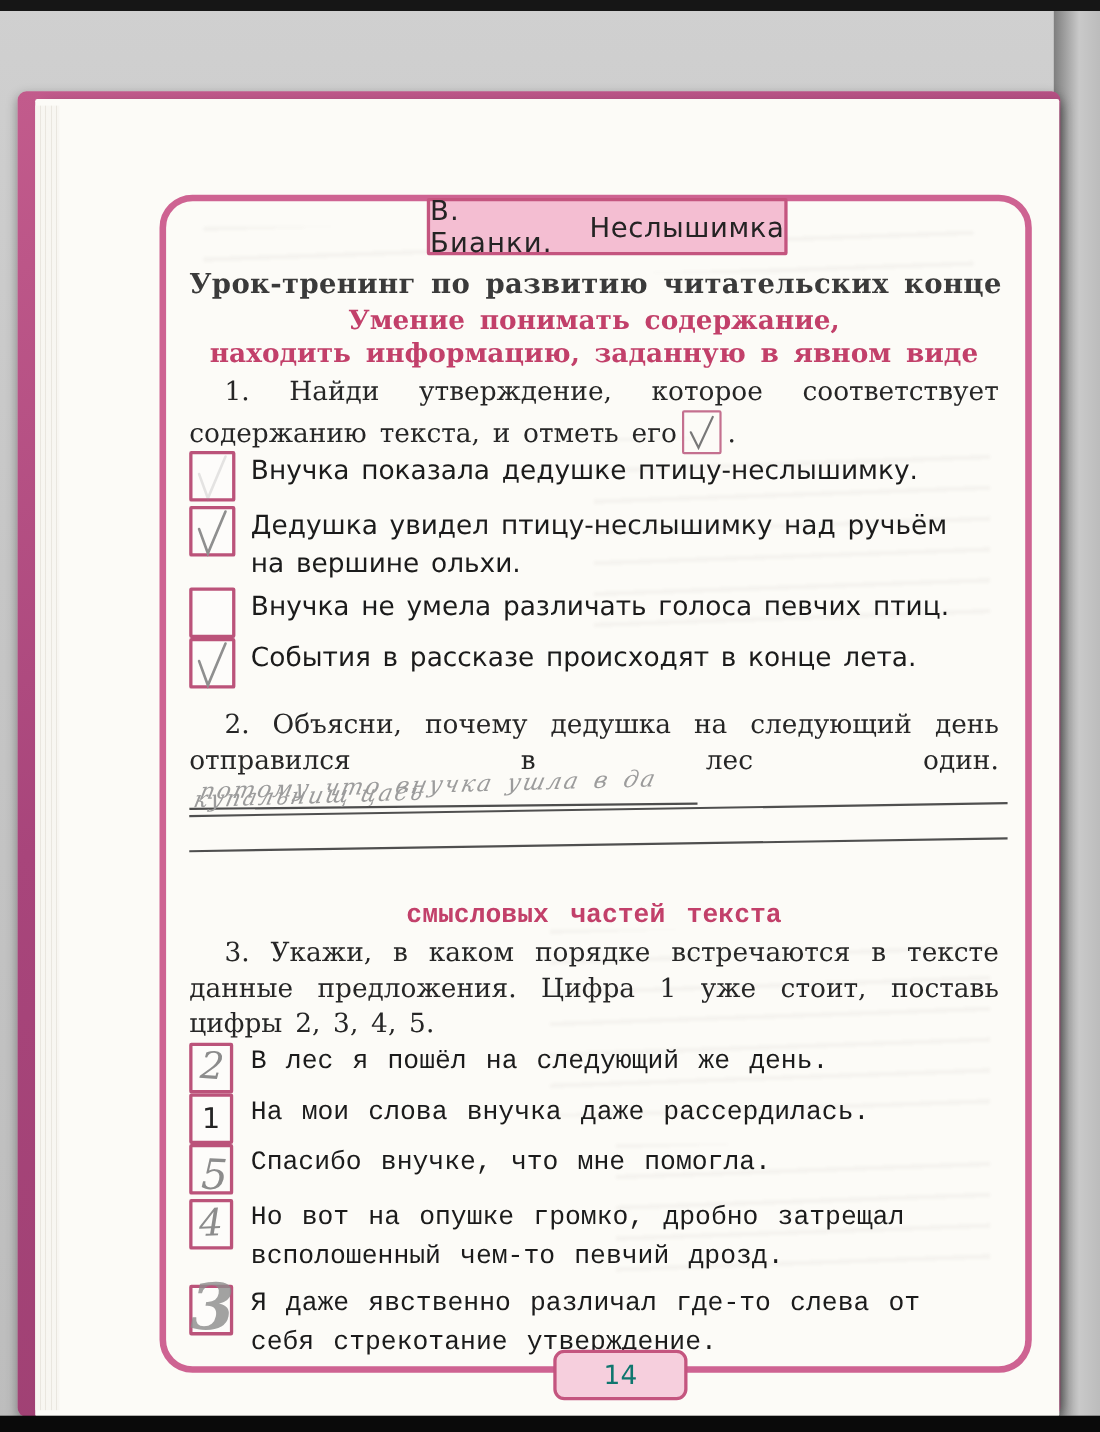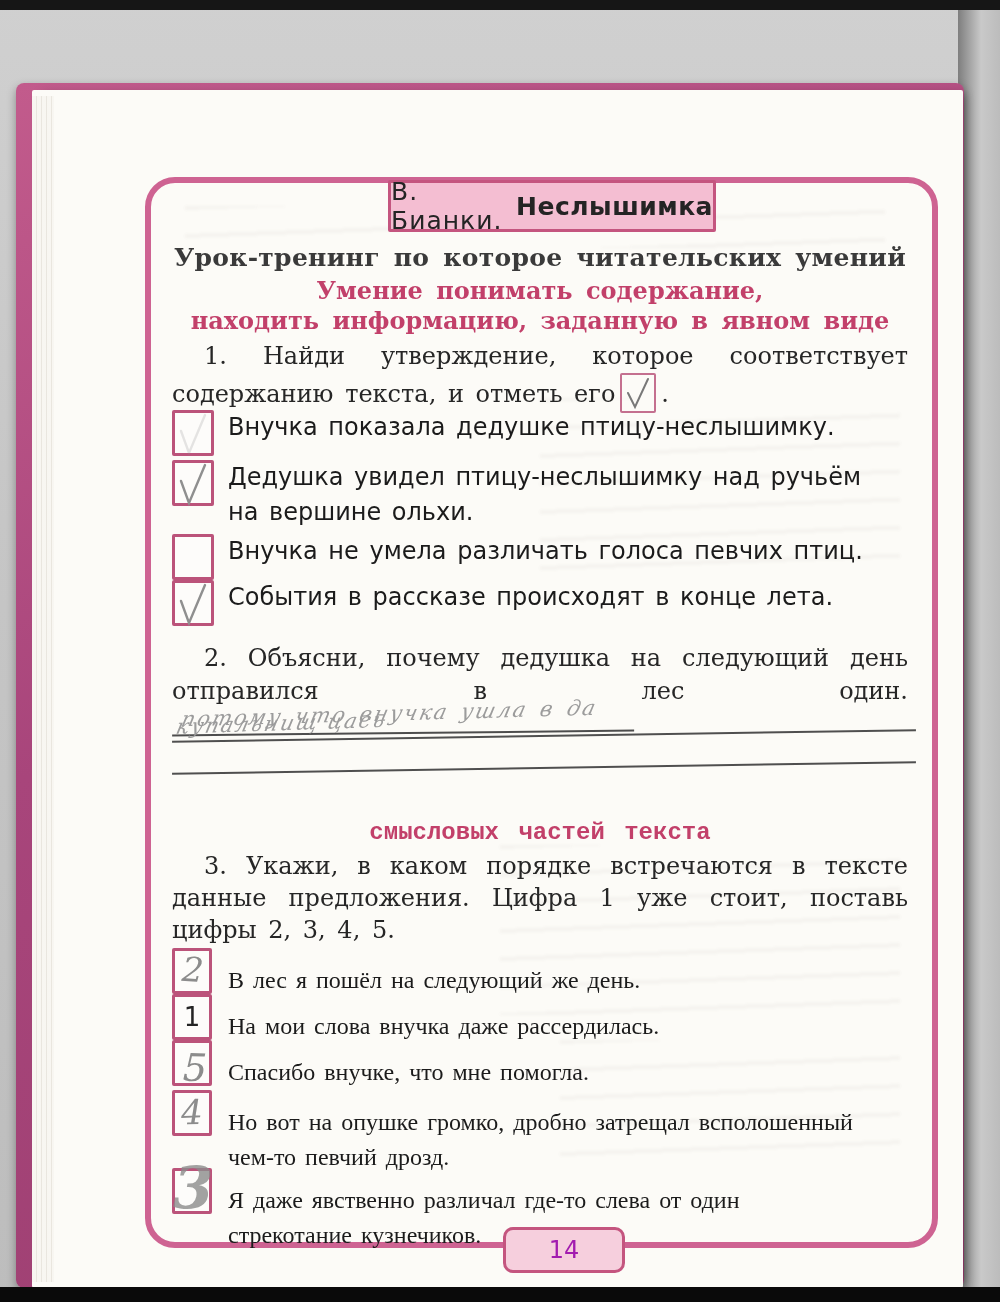--- a/index.html
+++ b/index.html
@@ -8,22 +8,22 @@
   .strip-top{position:absolute;left:0;top:0;width:1000px;height:10px;background:#161616;}
   .strip-bottom{position:absolute;left:0;top:1287px;width:1000px;height:15px;background:#0a0a0a;}
   .right-shade{position:absolute;left:958px;top:10px;width:42px;height:1277px;background:linear-gradient(90deg,#7e7e7e 0%,#c9c9c9 55%,#bcbcbc 100%);}
   .cover{position:absolute;left:16px;top:83px;width:948px;height:1205px;border-radius:8px;background:linear-gradient(160deg,#c25b8c 0%,#a8457b 45%,#9c3f70 100%);box-shadow:0 4px 10px rgba(0,0,0,.35);}
   .page{position:absolute;left:32px;top:90px;width:931px;height:1198px;background:#fcfbf7;border-radius:2px;box-shadow:6px 0 10px -4px rgba(0,0,0,.28);}
   .page-edges{position:absolute;left:32px;top:96px;width:22px;height:1186px;background:repeating-linear-gradient(90deg,#f7f5f0 0 4px,#e5e1d9 4px 5px);opacity:.8;}
   .bleed{position:absolute;filter:blur(1.5px);opacity:.4;background:repeating-linear-gradient(178deg,rgba(125,115,105,.15) 0 4px,transparent 4px 28px);}
   .frame{position:absolute;left:145px;top:177px;width:781px;height:1059px;border:6px solid #ce6392;border-radius:30px;}
   .badge{position:absolute;left:388px;top:180px;width:322px;height:46px;background:#f4bed2;border:3px solid #c4557f;border-radius:2px;display:flex;align-items:center;justify-content:center;gap:12px;font-family:"DejaVu Sans",sans-serif;font-size:25px;color:#242424;}
   .badge .author{font-weight:400;letter-spacing:1px;}
-  .badge .title{font-weight:700;letter-spacing:.5px;}
-  .pagenum{position:absolute;left:503px;top:1227px;width:116px;height:40px;background:#f6cfdd;border:3px solid #c4557f;border-radius:10px;display:flex;align-items:center;justify-content:center;font-family:"DejaVu Sans",sans-serif;font-size:24px;color:#a21caf;}
+  .badge .title{font-weight:400;letter-spacing:.5px;}
+  .pagenum{position:absolute;left:503px;top:1227px;width:116px;height:40px;background:#f6cfdd;border:3px solid #c4557f;border-radius:10px;display:flex;align-items:center;justify-content:center;font-family:"DejaVu Sans",sans-serif;font-size:24px;color:#0f766e;}
   .content{position:absolute;left:172px;top:0;width:736px;height:1302px;}
   .center-line{position:absolute;width:736px;text-align:center;font-weight:bold;font-size:24px;white-space:nowrap;}
   .lesson{color:#3a3a3a;word-spacing:5px;letter-spacing:.3px;font-size:25px;}
   .skill{color:#c2406a;word-spacing:5px;}
   .para{position:absolute;width:736px;font-size:24px;line-height:33px;color:#262626;text-align:justify;text-indent:32px;word-spacing:4px;}
   .sample-box{display:inline-block;position:relative;width:32px;height:36px;border:2.5px solid #c4708f;border-radius:2px;vertical-align:-11px;margin:0 5px;text-indent:0;}
   .sample-box svg{position:absolute;left:1px;top:1px;}
   .opt{position:absolute;display:flex;gap:14px;align-items:flex-start;}
   .checkbox{position:relative;flex:0 0 auto;width:36px;height:40px;border:3px solid #bb537a;border-radius:2px;background:rgba(255,255,255,.4);}
   .check-svg{display:none;position:absolute;left:1px;top:-4px;}
@@ -37,21 +37,21 @@
   .hw{font-family:"DejaVu Serif",serif;font-style:italic;color:#9c9c9c;font-size:21px;letter-spacing:2px;white-space:nowrap;display:inline-block;transform:skewX(-14deg) rotate(-1deg);transform-origin:left bottom;}
   .item{position:absolute;display:flex;gap:16px;align-items:flex-start;}
   .order-box{position:relative;flex:0 0 auto;width:34px;height:40px;border:3px solid #bb537a;border-radius:2px;background:rgba(255,255,255,.4);}
   .num{position:absolute;left:0;top:0;width:100%;text-align:center;line-height:40px;}
   .order-box[data-style="printed"] .num{font-family:"DejaVu Sans",sans-serif;font-size:26px;color:#242424;}
   .order-box[data-style="handwritten"] .num{font-family:"DejaVu Serif",serif;font-style:italic;color:#8c8c8c;text-align:left;}
   .item-0 .num{font-size:34px;left:7px;top:2px;line-height:34px;transform:rotate(4deg);}
   .item-2 .num{font-size:38px;left:8px;top:8px;line-height:34px;transform:rotate(2deg);}
   .item-3 .num{font-size:34px;left:6px;top:1px;line-height:36px;transform:rotate(-2deg);}
   .item-4 .num{font-size:58px;font-weight:bold;left:-2px;top:-12px;line-height:58px;opacity:.8;}
-  .item-label{font-family:Liberation Serif, serif;font-size:24px;line-height:35px;color:#1b1b1b;word-spacing:3px;max-width:640px;margin-top:15px;}
+  .item-label{font-family:Liberation Mono, monospace;font-size:24px;line-height:35px;color:#1b1b1b;word-spacing:3px;max-width:640px;}
 </style>
 </head>
 <body>
 
 <div class="scan">
   <div class="strip-top"></div>
   <div class="right-shade"></div>
   <div class="cover"></div>
   <div class="page"></div>
   <div class="page-edges"></div>
@@ -63,21 +63,21 @@
 
   <div class="frame"></div>
 
   <div class="badge">
     <span class="author">В. Бианки.</span>
     <span class="title">Неслышимка</span>
   </div>
 
   <div class="content">
 
-    <div class="center-line lesson" style="top:243px;">Урок-тренинг по которое читательских умений</div>
+    <div class="center-line lesson" style="top:243px;">Урок-тренинг по развитию читательских конце</div>
     <div class="center-line skill" style="top:306px;">находить информацию, заданную в явном виде</div>
     <div class="center-line skill" style="top:276px;">Умение понимать содержание,</div>
 
     <div class="para" style="top:340px;">
       <span>1. Найди утверждение, которое соответствует содержанию текста, и отметь его</span><span class="sample-box"><svg width="30" height="36" viewBox="0 0 30 36">
             <polyline points="5,17 12,31 25,3" fill="none" stroke="#787878" stroke-width="2" stroke-linecap="round"></polyline>
           </svg></span><span>.</span>
     </div>
 
     <div class="opt" style="top:410px;">
@@ -143,21 +143,21 @@
     <div class="item item-3" style="top:1090px;">
       <span class="order-box" data-style="handwritten">
           <span class="num">4</span>
         </span>
       <span class="item-label">Но вот на опушке громко, дробно затрещал всполошенный чем-то певчий дрозд.</span>
     </div>
     <div class="item item-4" style="top:1168px;">
       <span class="order-box" data-style="handwritten">
           <span class="num">3</span>
         </span>
-      <span class="item-label">Я даже явственно различал где-то слева от один стрекотание кузнечиков.</span>
+      <span class="item-label">Я даже явственно различал где-то слева от себя стрекотание утверждение.</span>
     </div>
 
   </div>
 
   <div class="pagenum">
     <span>14</span>
   </div>
 
   <div class="strip-bottom"></div>
 </div>

